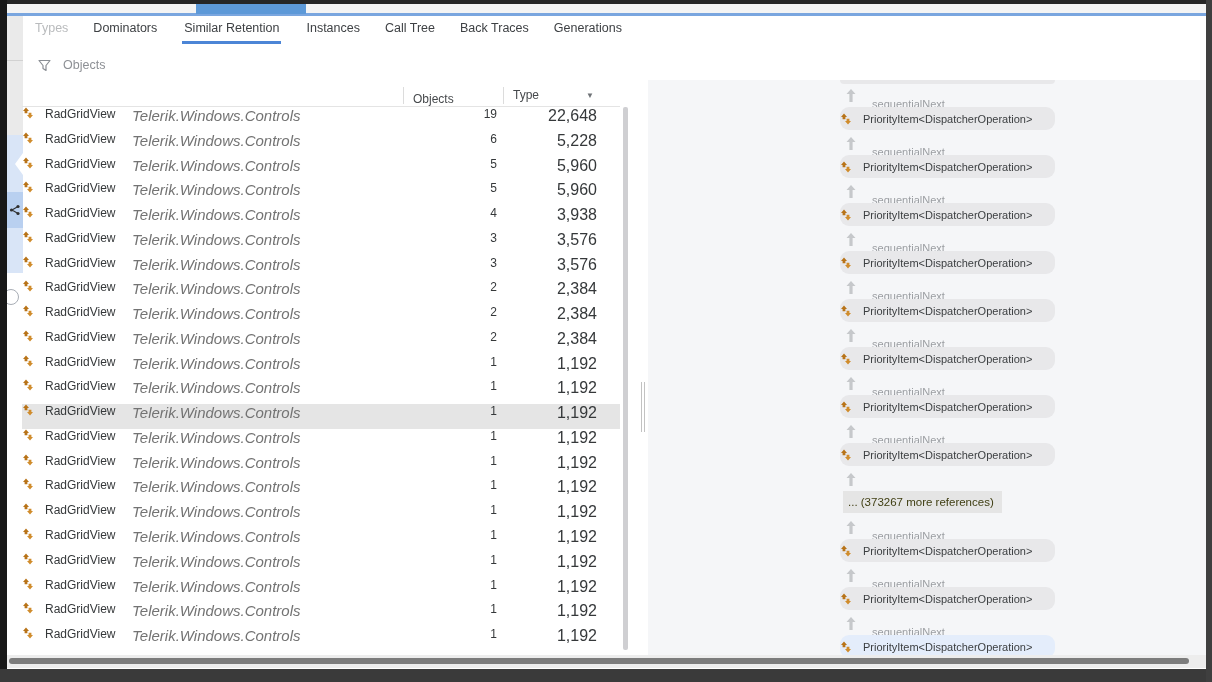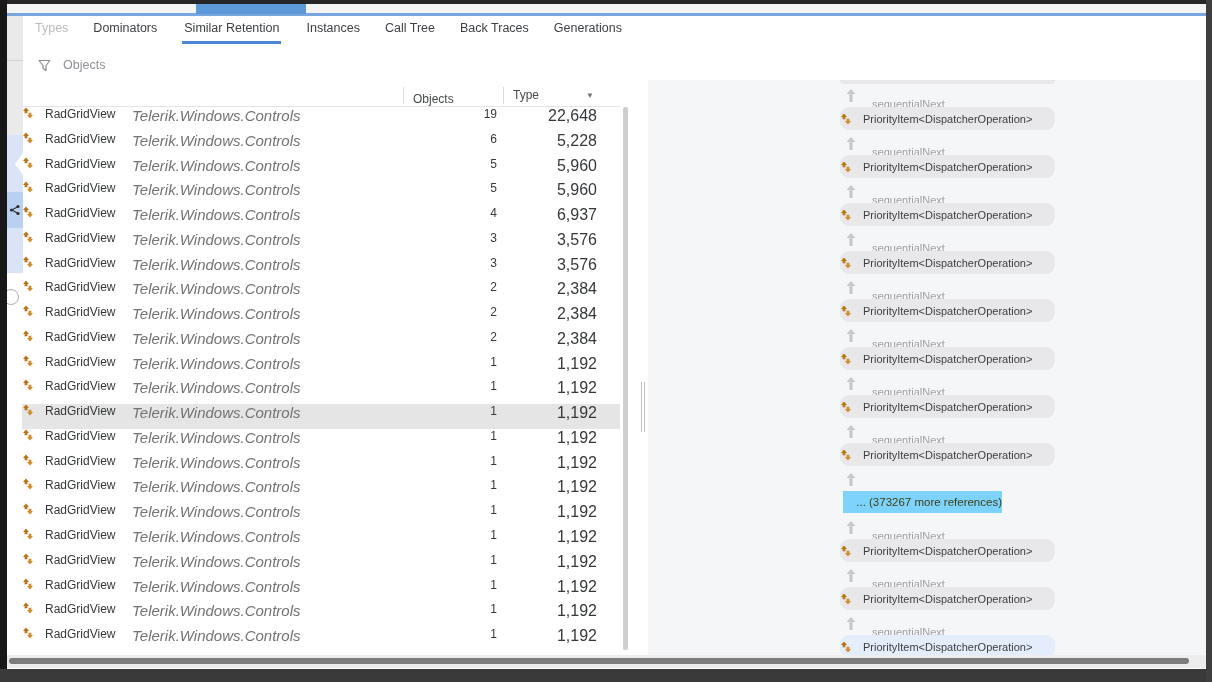--- a/index.html
+++ b/index.html
@@ -169,21 +169,21 @@
         <span class="tbytes">5,960</span>
       </div>
       <div class="trow">
         <svg viewBox="0 0 12 12" width="12" height="12">
           <path fill="#b87318" d="M1,4 L4,0.5 L7,4 L5.4,4 L5.4,6.2 L2.6,6.2 L2.6,4 Z"></path>
           <path fill="#d08c2c" d="M11,8 L8,11.5 L5,8 L6.6,8 L6.6,5.8 L9.4,5.8 L9.4,8 Z"></path>
         </svg>
         <span class="tname">RadGridView</span>
         <span class="tns">Telerik.Windows.Controls</span>
         <span class="tobjects">4</span>
-        <span class="tbytes">6,937</span>
+        <span class="tbytes">3,938</span>
       </div>
       <div class="trow">
         <svg viewBox="0 0 12 12" width="12" height="12">
           <path fill="#b87318" d="M1,4 L4,0.5 L7,4 L5.4,4 L5.4,6.2 L2.6,6.2 L2.6,4 Z"></path>
           <path fill="#d08c2c" d="M11,8 L8,11.5 L5,8 L6.6,8 L6.6,5.8 L9.4,5.8 L9.4,8 Z"></path>
         </svg>
         <span class="tname">RadGridView</span>
         <span class="tns">Telerik.Windows.Controls</span>
         <span class="tobjects">3</span>
         <span class="tbytes">3,576</span>
@@ -463,21 +463,21 @@
           <path fill="#b87318" d="M1,4 L4,0.5 L7,4 L5.4,4 L5.4,6.2 L2.6,6.2 L2.6,4 Z"></path>
           <path fill="#d08c2c" d="M11,8 L8,11.5 L5,8 L6.6,8 L6.6,5.8 L9.4,5.8 L9.4,8 Z"></path>
         </svg>
         <span class="glabel">PriorityItem&lt;DispatcherOperation&gt;</span>
       </div>
       <div class="gedge" style="top: 392px;">
         <svg viewBox="0 0 10 13" width="10" height="13">
           <path fill="#c6c8cb" d="M5 0 L9.5 5 L6.6 5 L6.6 13 L3.4 13 L3.4 5 L0.5 5 Z"></path>
         </svg>
       </div>
-      <div class="gmore" style="top: 411px; background: #7dd3fc; justify-content: flex-end;">
+      <div class="gmore" style="top: 411px; background: #e5e5e5;">
         <span class="mlabel">... (373267 more references)</span>
       </div>
       <div class="gedge" style="top: 440px;">
         <svg viewBox="0 0 10 13" width="10" height="13">
           <path fill="#c6c8cb" d="M5 0 L9.5 5 L6.6 5 L6.6 13 L3.4 13 L3.4 5 L0.5 5 Z"></path>
         </svg>
         <span class="elabel">_sequentialNext</span>
       </div>
       <div class="gnode" style="top: 459px;">
         <svg viewBox="0 0 12 12" width="12" height="12">

